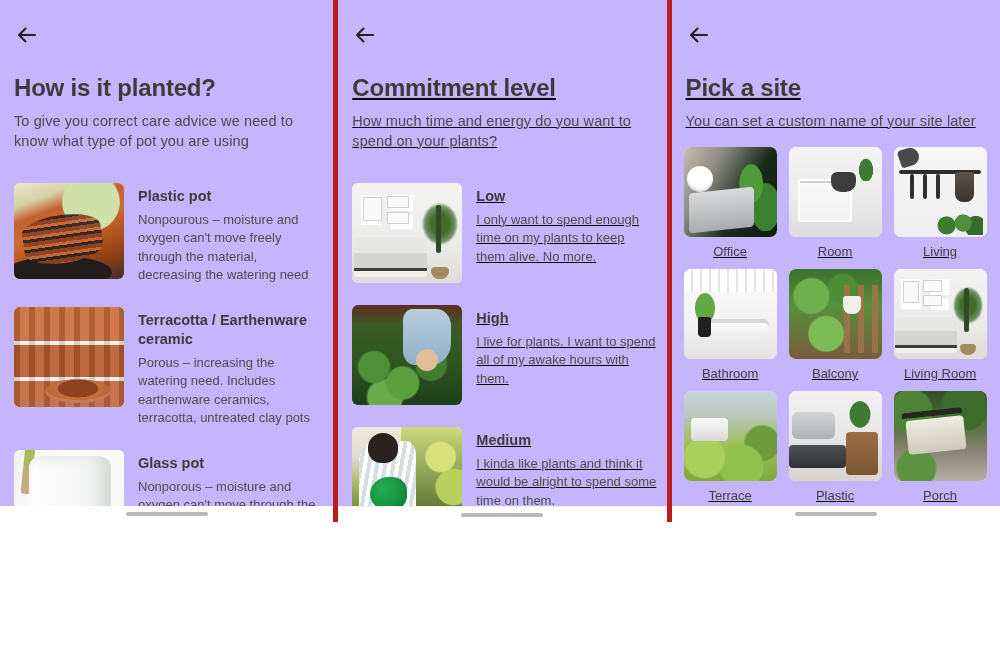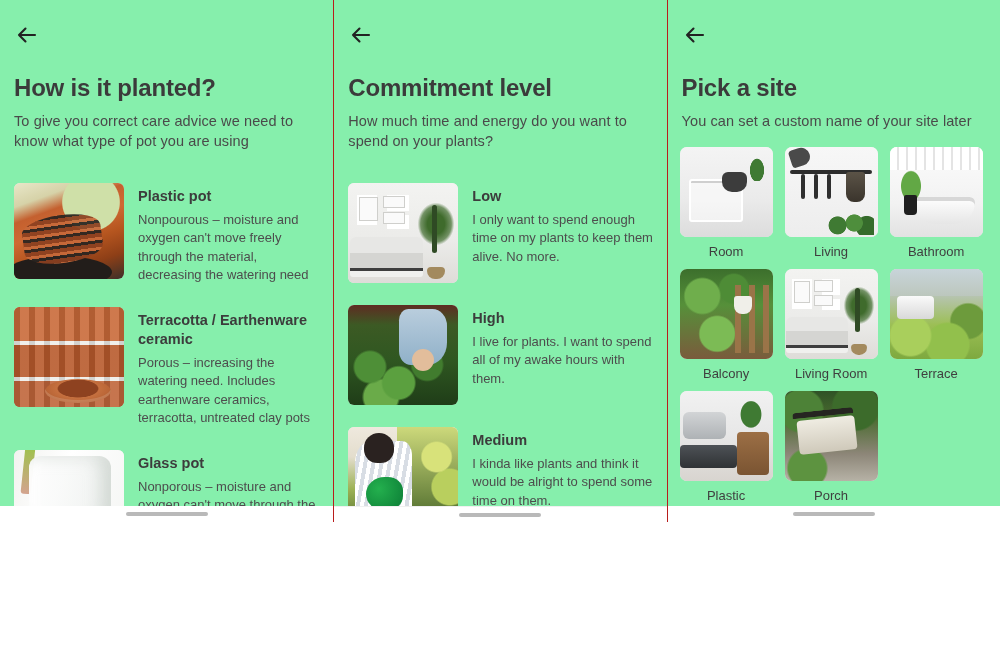--- a/index.html
+++ b/index.html
@@ -6,25 +6,25 @@
   html, body {
     width: 1000px; height: 663px;
     background: #ffffff;
     font-family: "Liberation Sans", sans-serif;
     overflow: hidden;
   }
   .screens { display: flex; width: 1000px; height: 663px; }
   .screen {
     position: relative;
     height: 522px;
-    background: #86efac;
+    background: #c4b5fd;
     overflow: hidden;
     flex: 0 0 333.3px;
   }
-  .screen + .screen { border-left: 1px solid #b91c1c; }
+  .screen + .screen { border-left: 5px solid #b91c1c; text-decoration: underline; }
 
   .statusbar { height: 10px; }
 
   .backbar {
     height: 44px;
     display: flex; align-items: center;
     padding-left: 14px;
     padding-top: 6px;
   }
   .back-icon { width: 26px; height: 26px; display: block; }
@@ -463,20 +463,30 @@
       </span>
     </div>
 
     <div class="heading">
       <div class="title">Pick a site</div>
       <div class="subtitle">You can set a custom name of your site later</div>
     </div>
 
     <div class="sites">
 
+      <div class="site">
+        <div class="site-thumb">
+          <span class="ph art-office">
+              <span class="leafy"></span>
+              <span class="lap"></span>
+              <span class="cup"></span>
+            </span>
+        </div>
+        <div class="site-label">Office</div>
+      </div>
 
 
       <div class="site">
         <div class="site-thumb">
           <span class="ph art-hall">
               <span class="shelf"></span>
               <span class="bag"></span>
               <span class="plant"></span>
             </span>
         </div>

